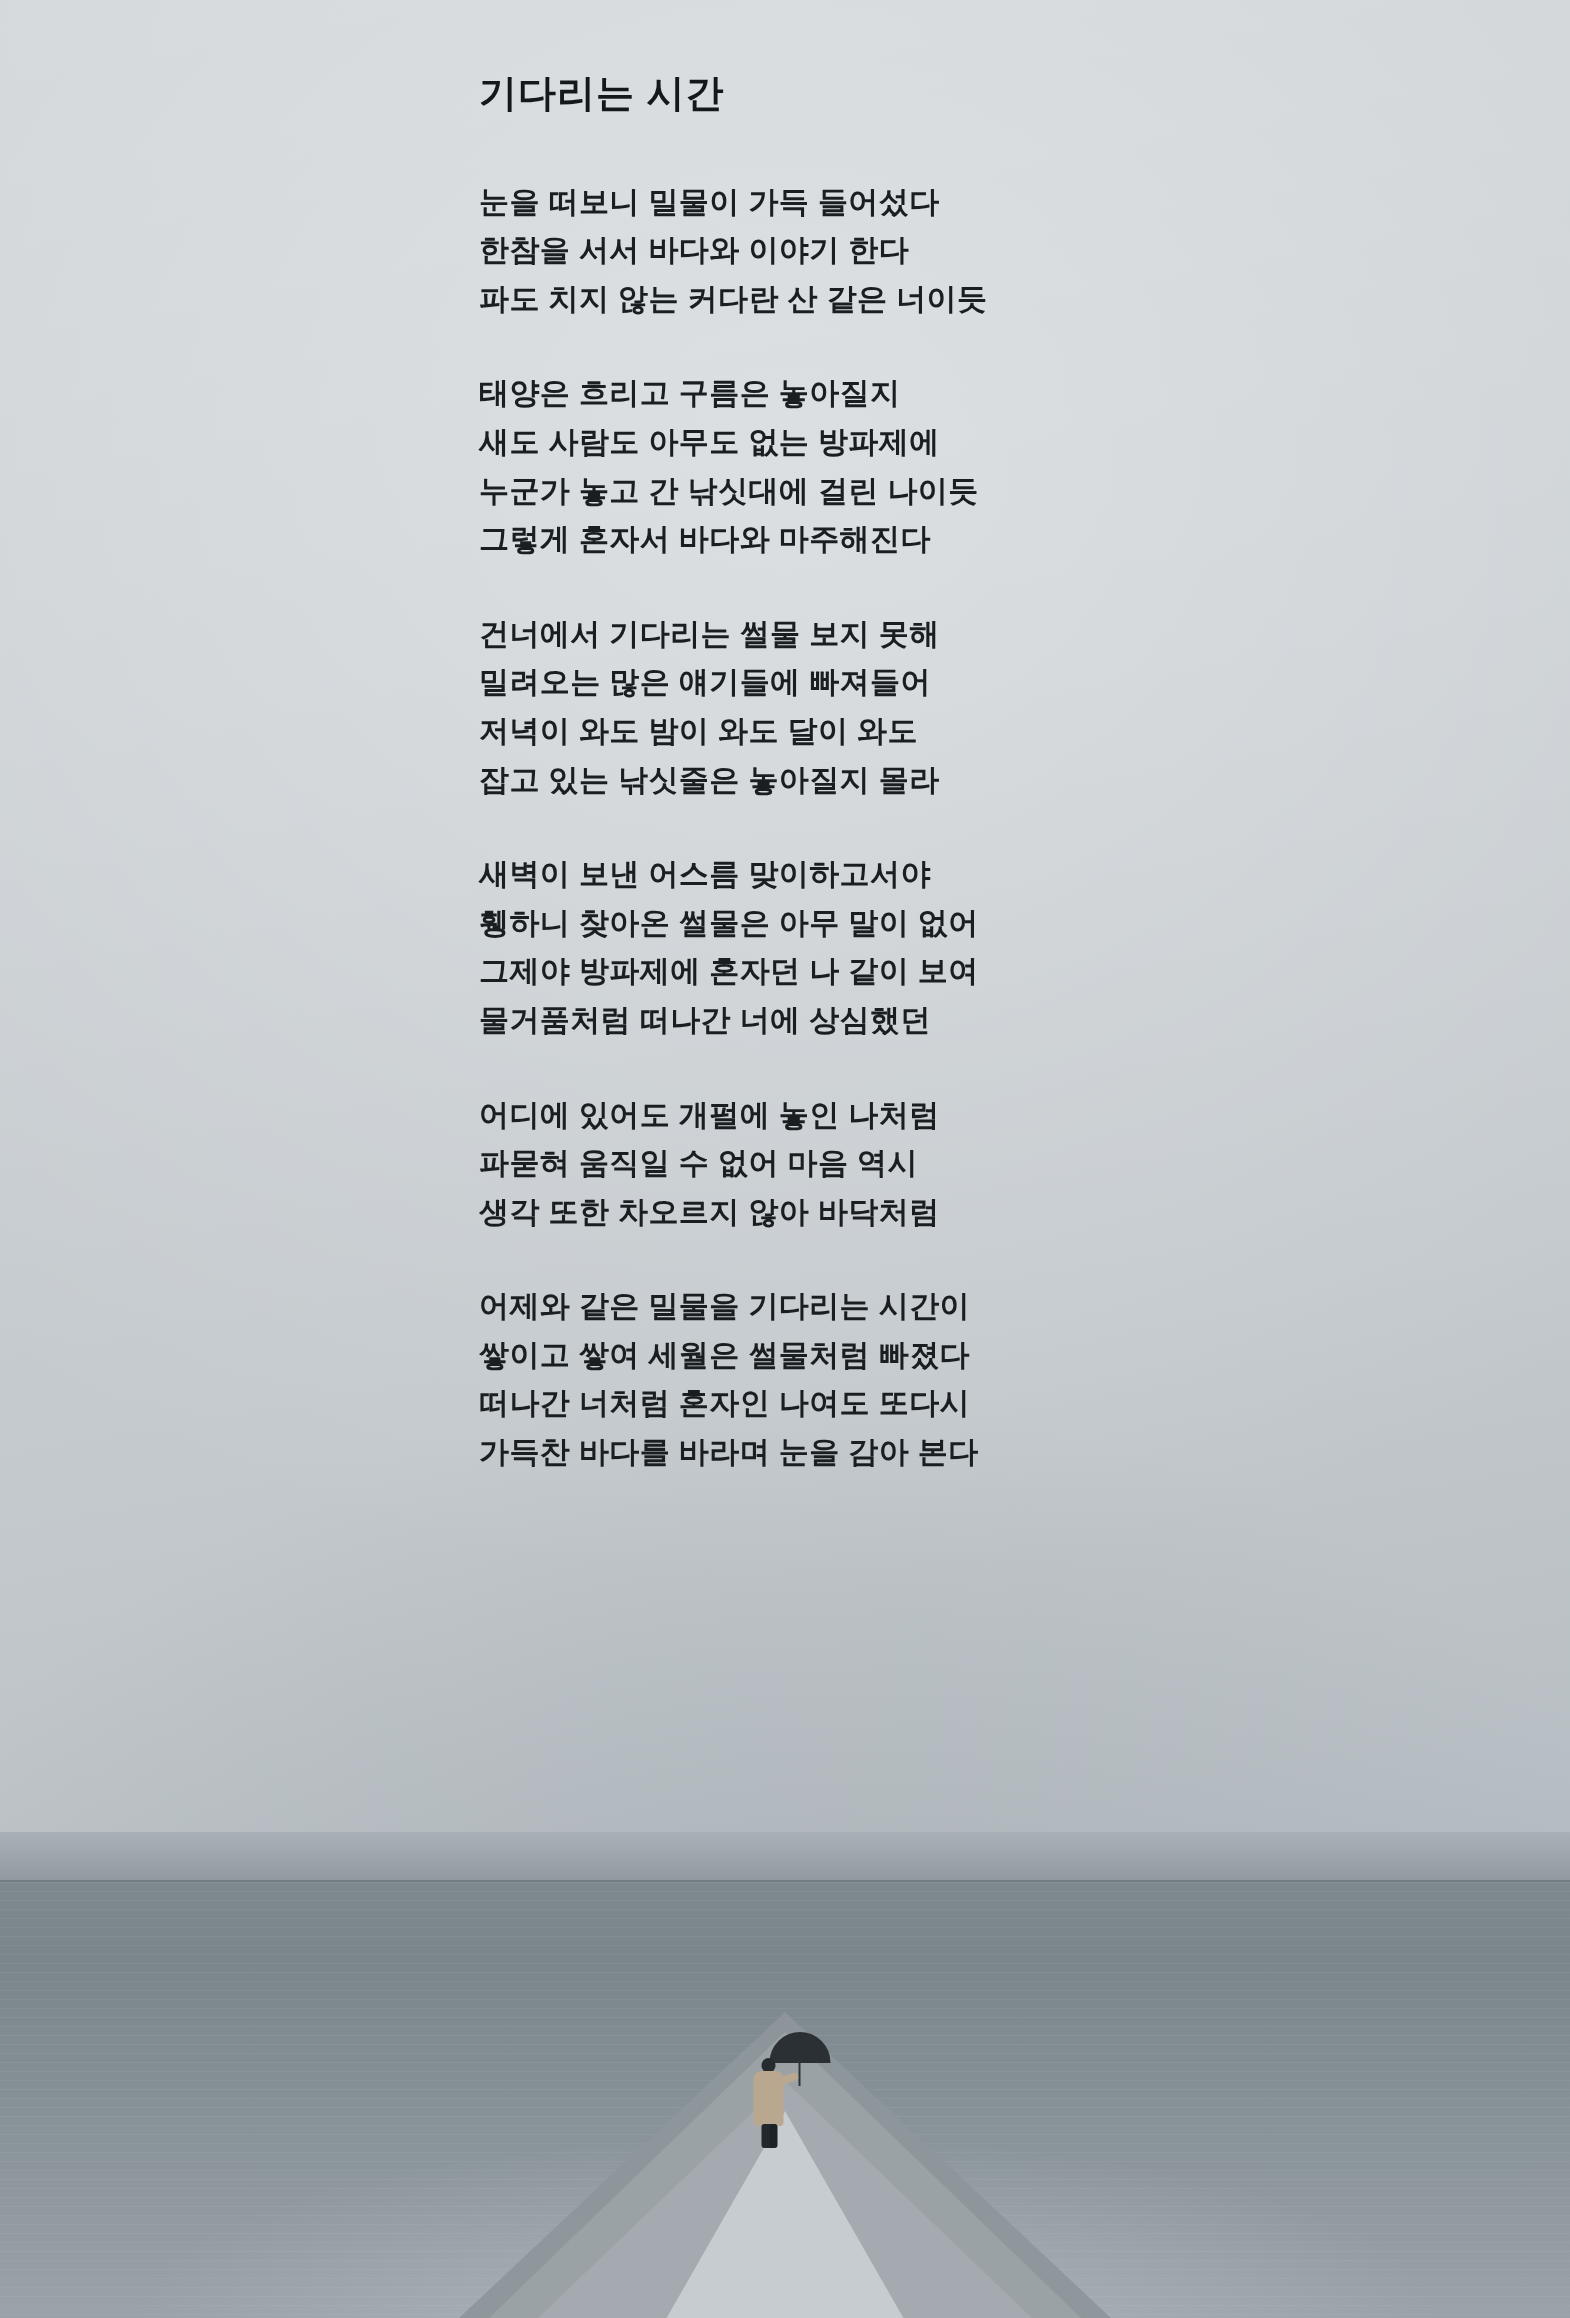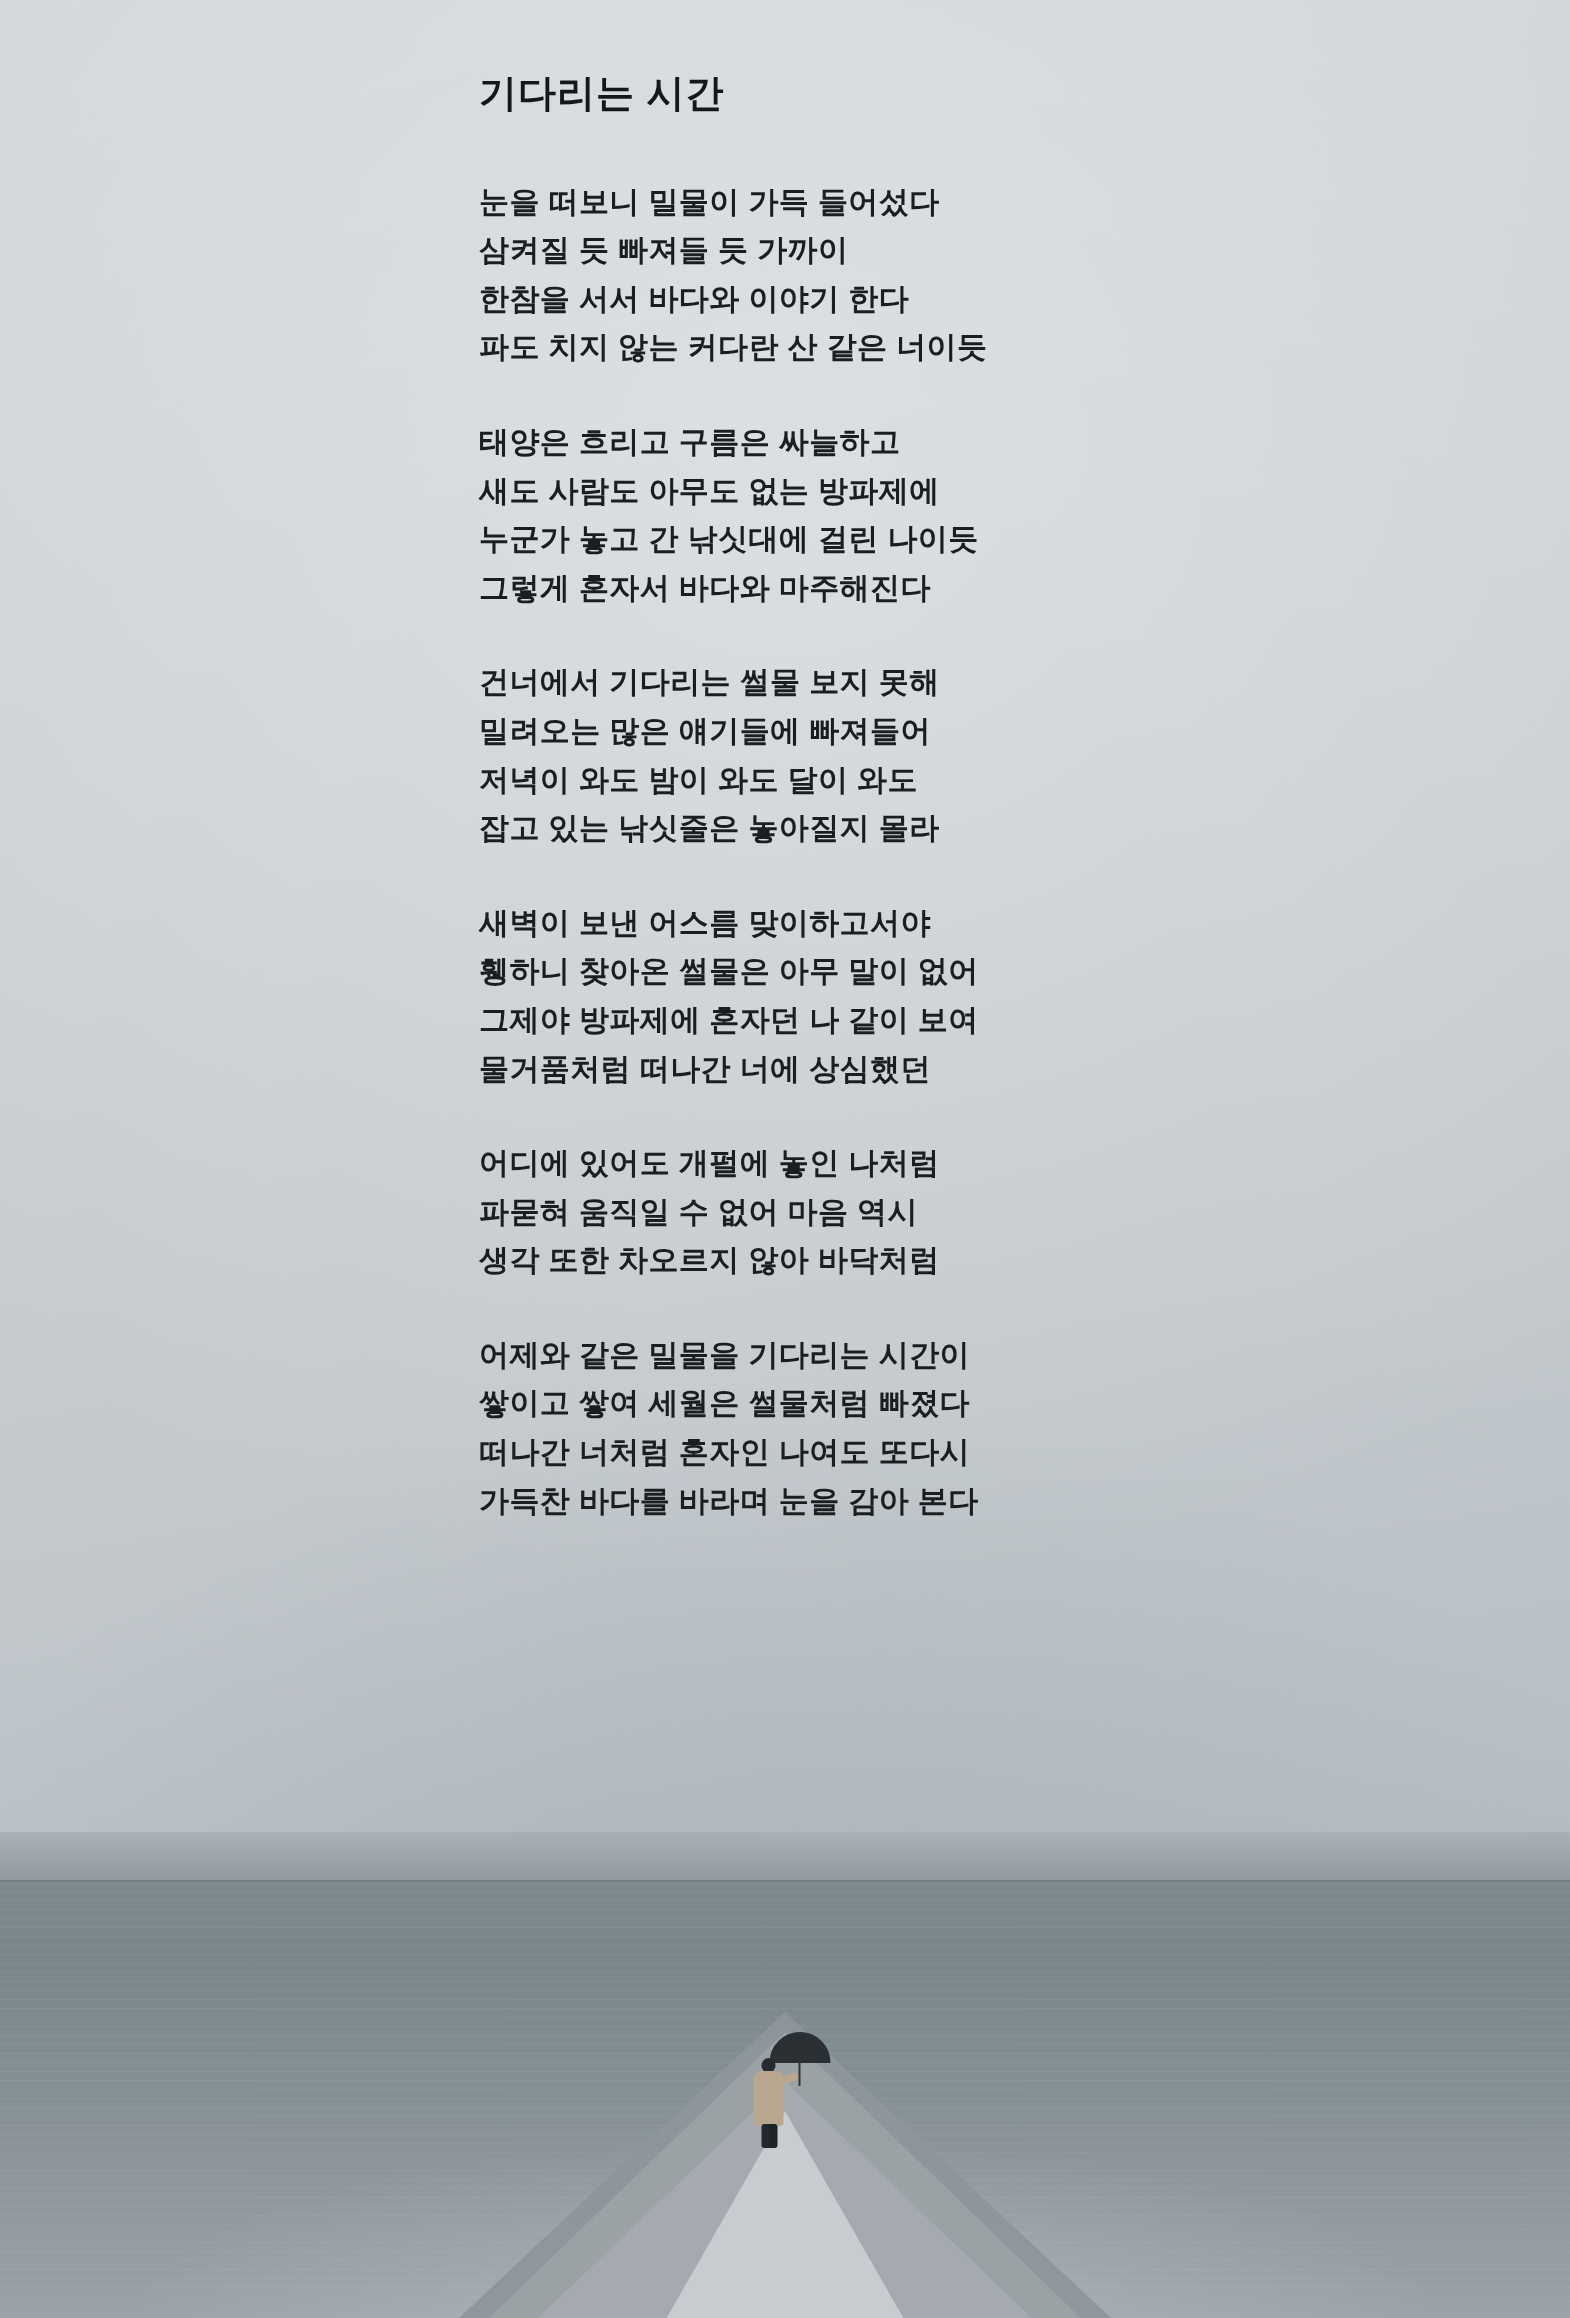--- a/index.html
+++ b/index.html
@@ -227,27 +227,26 @@
 <div class="poster">
   <div class="haze"></div>
 
   <div class="content">
     <h1 class="title">기다리는 시간</h1>
 
     <div class="poem">
 
       <div class="stanza">
         <div class="line">눈을 떠보니 밀물이 가득 들어섰다</div>
-        <div class="line">삼켜질 듯 빠져들 듯 가까이</div>
         <div class="line">한참을 서서 바다와 이야기 한다</div>
         <div class="line">파도 치지 않는 커다란 산 같은 너이듯</div>
       </div>
 
       <div class="stanza">
-        <div class="line">태양은 흐리고 구름은 싸늘하고</div>
+        <div class="line">태양은 흐리고 구름은 놓아질지</div>
         <div class="line">새도 사람도 아무도 없는 방파제에</div>
         <div class="line">누군가 놓고 간 낚싯대에 걸린 나이듯</div>
         <div class="line">그렇게 혼자서 바다와 마주해진다</div>
       </div>
 
       <div class="stanza">
         <div class="line">건너에서 기다리는 썰물 보지 못해</div>
         <div class="line">밀려오는 많은 얘기들에 빠져들어</div>
         <div class="line">저녁이 와도 밤이 와도 달이 와도</div>
         <div class="line">잡고 있는 낚싯줄은 놓아질지 몰라</div>

